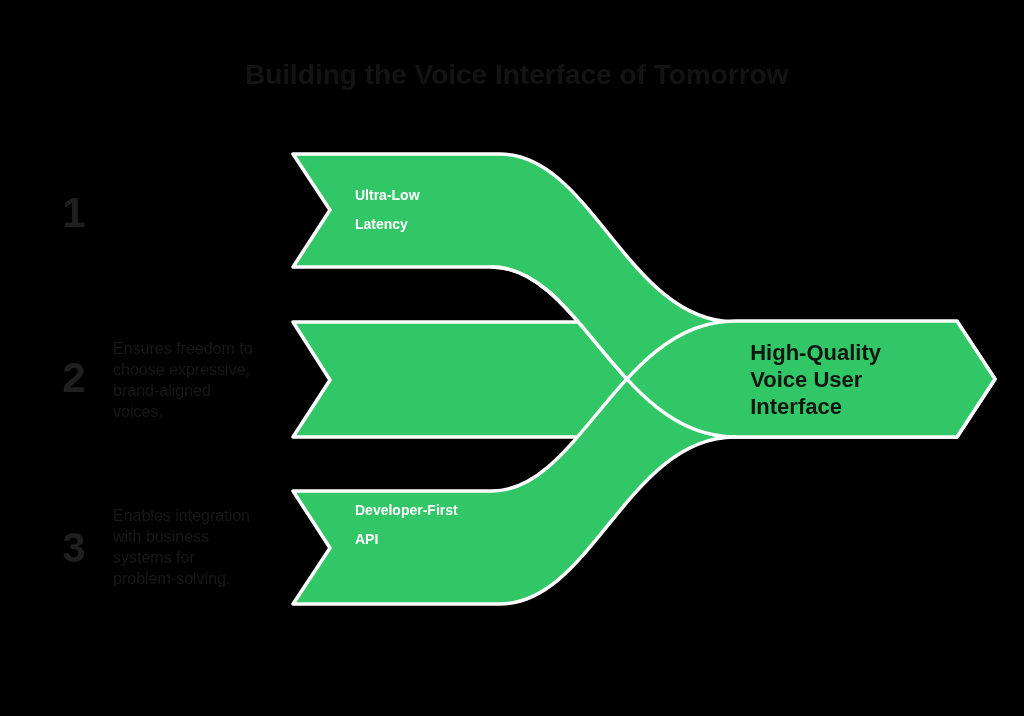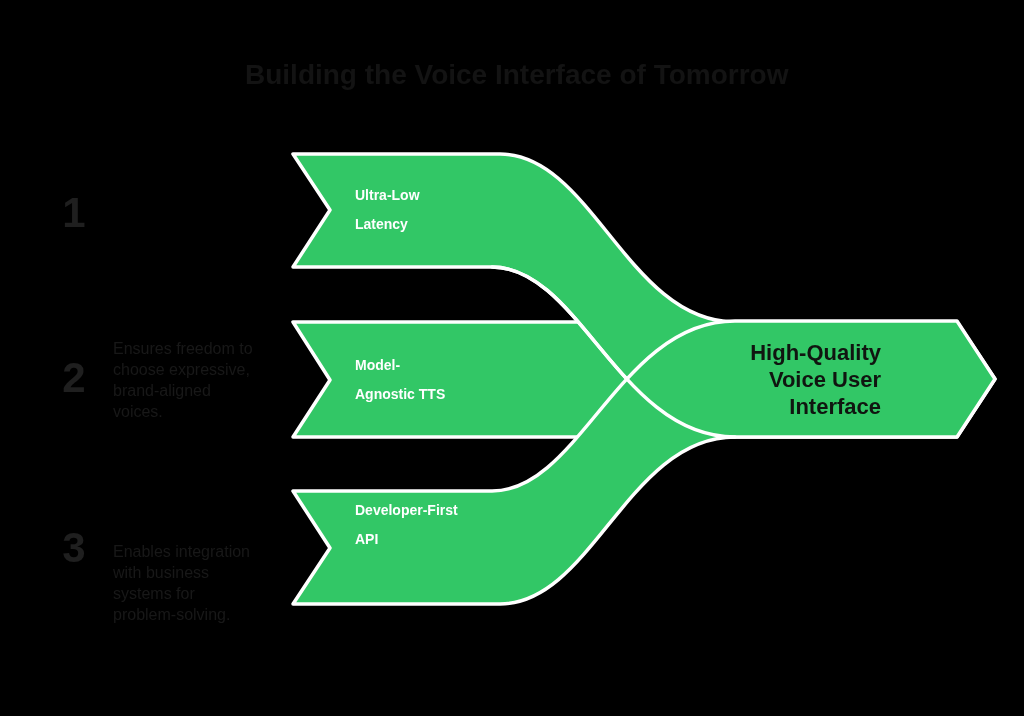--- a/index.html
+++ b/index.html
@@ -52,38 +52,37 @@
     left: 113px;
     width: 200px;
     font-size: 16px;
     line-height: 21px;
     font-weight: 500;
     color: var(--desc-text, #181818);
     white-space: pre-line;
   }
   .d1 { top: 180px; }
   .d2 { top: 338px; }
-  .d3 { top: 505px; margin-top: 36px; }
+  .d3 { top: 505px; }
   .band-label {
     position: absolute;
     left: 355px;
     font-size: 14px;
     line-height: 29px;
     font-weight: 700;
     color: var(--band-label-text, #ffffff);
     white-space: pre-line;
   }
   .b1 { top: 181px; }
   .b2 { top: 351px; }
   .b3 { top: 496px; }
   .result-label {
     position: absolute;
     right: 143px;
     top: 339px;
-    text-align: right;
     font-size: 22px;
     line-height: 27px;
     font-weight: 700;
     color: var(--result-label-text, #101510);
     white-space: pre-line;
   }
 </style>
 </head>
 <body>
 
@@ -104,22 +103,20 @@
 
   <div class="step-number n1">1</div>
   <div class="band-label b1">Ultra-Low
 Latency</div>
 
   <div class="step-number n2">2</div>
   <div class="step-desc d2">Ensures freedom to
 choose expressive,
 brand-aligned
 voices.</div>
-  <div class="band-label b2">Model-
-Agnostic TTS</div>
 
   <div class="step-number n3">3</div>
   <div class="step-desc d3">Enables integration
 with business
 systems for
 problem-solving.</div>
   <div class="band-label b3">Developer-First
 API</div>
 
   <div class="result-label">High-Quality

